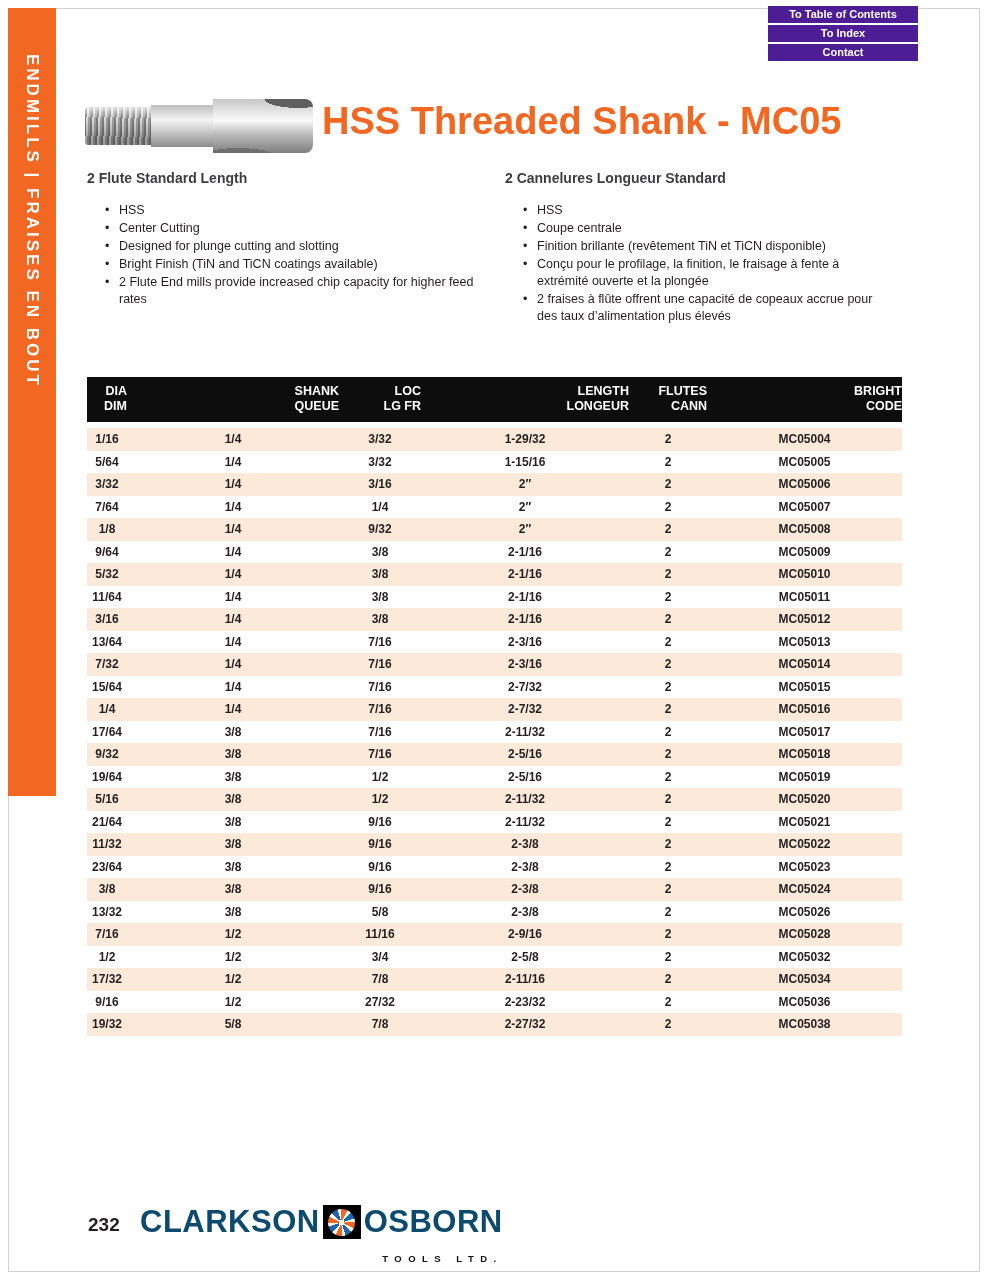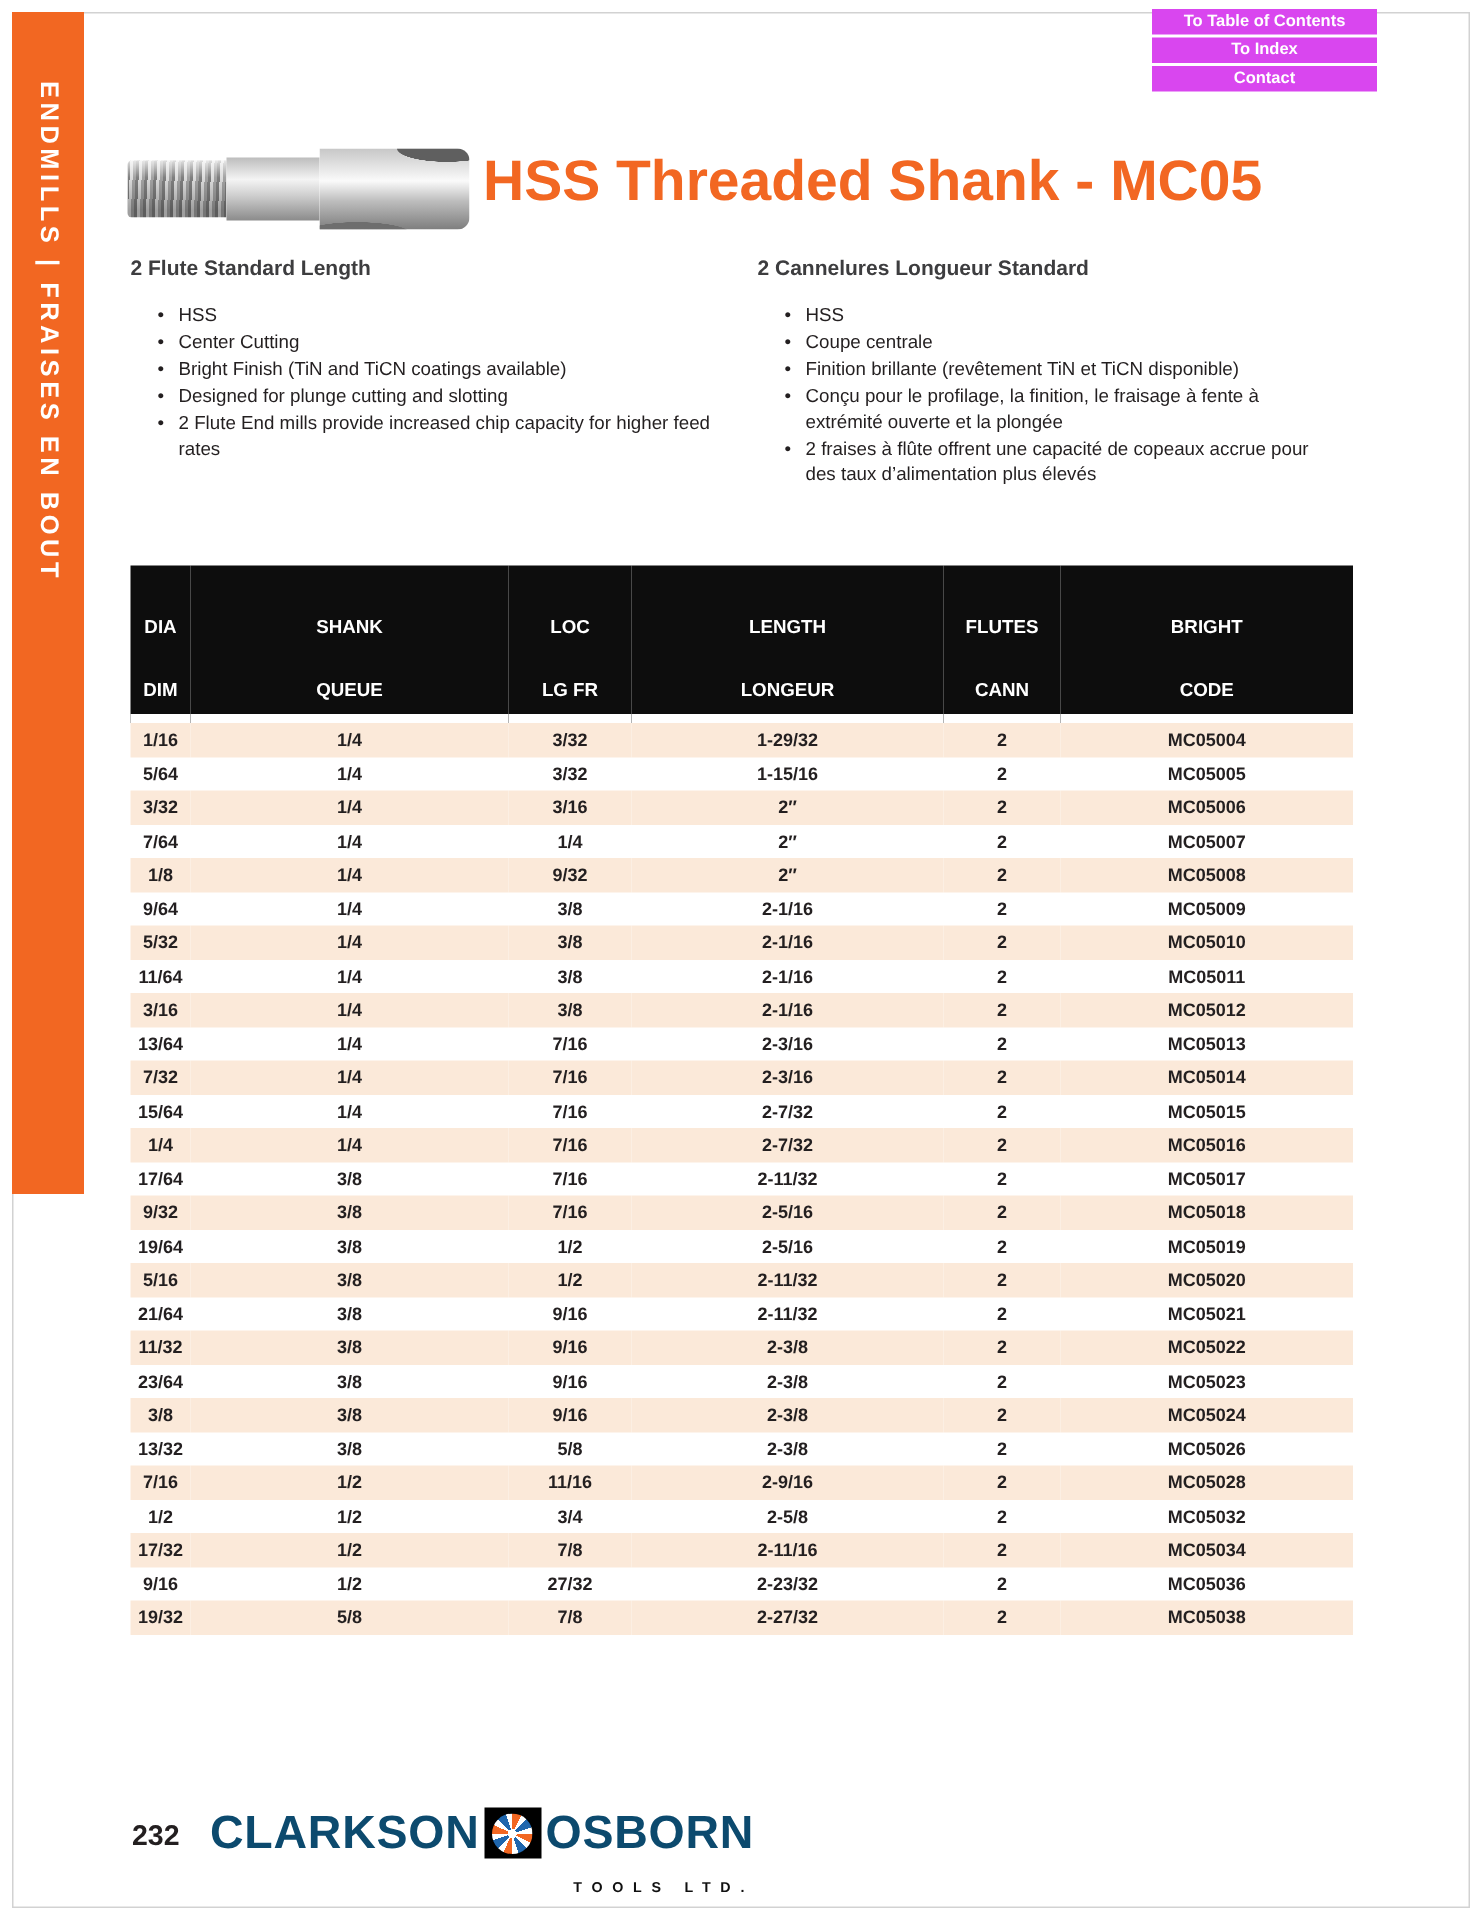--- a/index.html
+++ b/index.html
@@ -19,21 +19,21 @@
   
   .sidebar{position:absolute;left:8px;top:8px;width:48px;height:788px;background:var(--accent);display:flex;justify-content:center;}
   .sidebar-text{
     writing-mode:vertical-rl;white-space:nowrap;
     color:#ffffff;font-weight:bold;font-size:17px;letter-spacing:3px;
     padding-top:46px;
   }
   
   .nav{position:absolute;top:6px;right:71px;display:flex;flex-direction:column;align-items:flex-end;gap:2px;z-index:5;}
   .nav-btn{
-    background:#d946ef;color:#fff;font-size:11px;font-weight:bold;
+    background:#4c1d95;color:#fff;font-size:11px;font-weight:bold;
     width:150px;text-align:center;padding:2px 0 3px;cursor:pointer;
   }
   
   .endmill{position:absolute;left:85px;top:96px;width:228px;height:60px;}
   .em-thread{position:absolute;left:0;top:11px;width:66px;height:38px;border-radius:3px 0 0 3px;
     background:
       linear-gradient(180deg, rgba(255,255,255,.75), rgba(255,255,255,0) 30%, rgba(0,0,0,.28) 88%),
       repeating-linear-gradient(93deg,#7f7f7f 0 2px,#dcdcdc 2px 4px,#a3a3a3 4px 6px);}
   .em-neck{position:absolute;left:66px;top:9px;width:62px;height:42px;
     background:linear-gradient(180deg,#bdbdbd,#f4f4f4 35%,#cfcfcf 60%,#8b8b8b);}
@@ -54,21 +54,21 @@
   .dot{flex:0 0 16px;width:16px;padding-left:2px;}
   .dot::before{content:"\2022";}
   .btext{flex:1;padding-right:10px;}
   
   .tablewrap{position:absolute;left:87px;top:377px;width:815px;}
   table{border-collapse:separate;border-spacing:0;width:100%;table-layout:fixed;}
   thead th{
     background:var(--header-bg);color:#fff;font-size:12.5px;font-weight:bold;
     padding:7px 0 8px;border-bottom:6px solid #ffffff;
   }
-  thead th div{line-height:15px;text-align:center;margin-top:27px;}
+  thead th div{line-height:15px;text-align:right;}
   tbody td{
     text-align:center;font-size:12px;font-weight:bold;color:var(--ink);
     padding:0;height:22.5px;line-height:22.5px;overflow:hidden;
   }
   tbody tr:nth-of-type(odd){background:var(--row-alt);}
   
   .pageno{position:absolute;left:88px;top:1214px;font-size:19px;font-weight:bold;color:var(--ink);}
   .brand{position:absolute;left:140px;top:1204px;}
   .brand-row{display:flex;align-items:center;}
   .brand-word{font-size:31px;font-weight:bold;letter-spacing:0.5px;color:#0c4a6e;}
@@ -112,26 +112,26 @@
           <span class="btext">HSS</span>
         </li>
 
         <li class="bullet">
           <span class="dot"></span>
           <span class="btext">Center Cutting</span>
         </li>
 
         <li class="bullet">
           <span class="dot"></span>
+          <span class="btext">Designed for plunge cutting and slotting</span>
+        </li>
+
+        <li class="bullet">
+          <span class="dot"></span>
           <span class="btext">Bright Finish (TiN and TiCN coatings available)</span>
-        </li>
-
-        <li class="bullet">
-          <span class="dot"></span>
-          <span class="btext">Designed for plunge cutting and slotting</span>
         </li>
 
         <li class="bullet">
           <span class="dot"></span>
           <span class="btext">2 Flute End mills provide increased chip capacity for higher feed rates</span>
         </li>
       </ul>
   </section>
   <section class="col col-fr">
     <h2>2 Cannelures Longueur Standard</h2>

